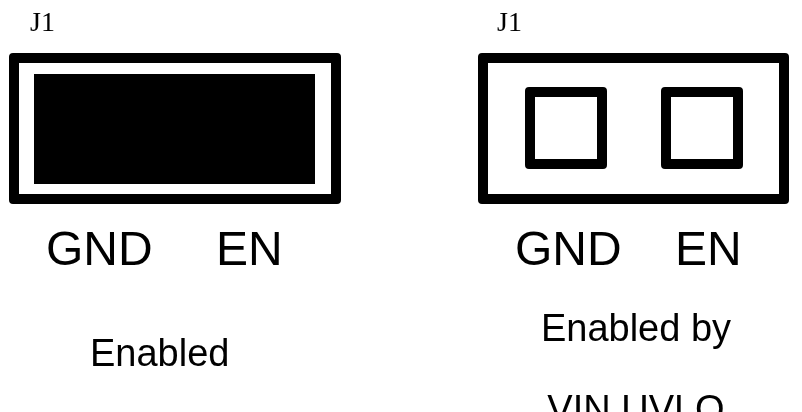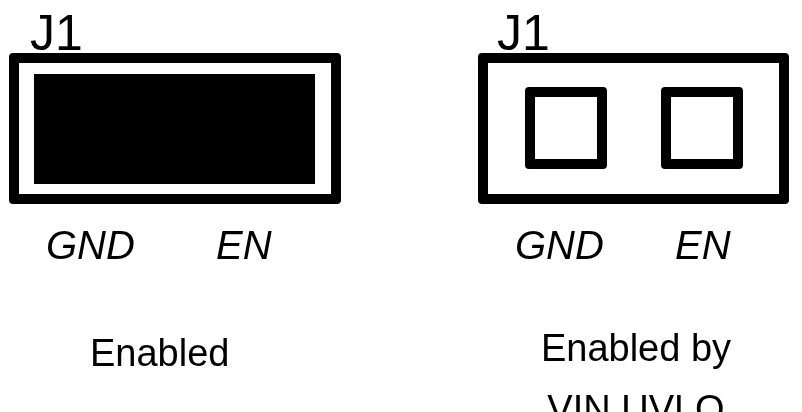--- a/index.html
+++ b/index.html
@@ -1,20 +1,20 @@
 <!DOCTYPE html>
 <html><head>
   <meta charset="utf-8">
   <style>
     html, body { margin: 0; padding: 0; background: #ffffff; }
     body { width: 802px; height: 412px; position: relative; overflow: hidden;
            font-family: "Liberation Sans", "DejaVu Sans", sans-serif; color: #000; }
     .abs { position: absolute; white-space: nowrap; line-height: 1; }
-    .ref { font-size: 50px; }
-    .pin { font-size: 40px; font-style: italic; }
+    .ref { font-size: 28px; font-family: Liberation Serif, serif; }
+    .pin { font-size: 48px; }
     .cap { font-size: 38px; text-align: center; }
     .outer { position: absolute; box-sizing: border-box; border: 10px solid #000; border-radius: 4px; background: #fff; }
     .shunt { position: absolute; background: #000; }
     .pad { position: absolute; box-sizing: border-box; border: 10px solid #000; border-radius: 4px; background: #fff; }
   </style>
 </head>
 <body>
 
 <div>
   <div class="abs ref" style="left:30px; top:8px;">J1</div>
@@ -25,15 +25,15 @@
   <div class="abs cap" style="left:90px; top:334px;">Enabled</div>
 </div>
 
 <div>
   <div class="abs ref" style="left:497px; top:8px;">J1</div>
   <div class="outer" style="left:478px; top:53px; width:311px; height:151px;"></div>
   <div class="pad" style="left:525px; top:87px; width:82px; height:82px;"></div>
   <div class="pad" style="left:661px; top:87px; width:82px; height:82px;"></div>
   <div class="abs pin" style="left:515px; top:225px;">GND</div>
   <div class="abs pin" style="left:675px; top:225px;">EN</div>
-  <div class="abs cap" style="left:526px; top:309px; width:220px;margin-top:20px;">Enabled by</div>
+  <div class="abs cap" style="left:526px; top:309px; width:220px;">Enabled by</div>
   <div class="abs cap" style="left:526px; top:362px; width:220px;margin-top:28px;">VIN UVLO</div>
 </div>
 
 </body></html>

